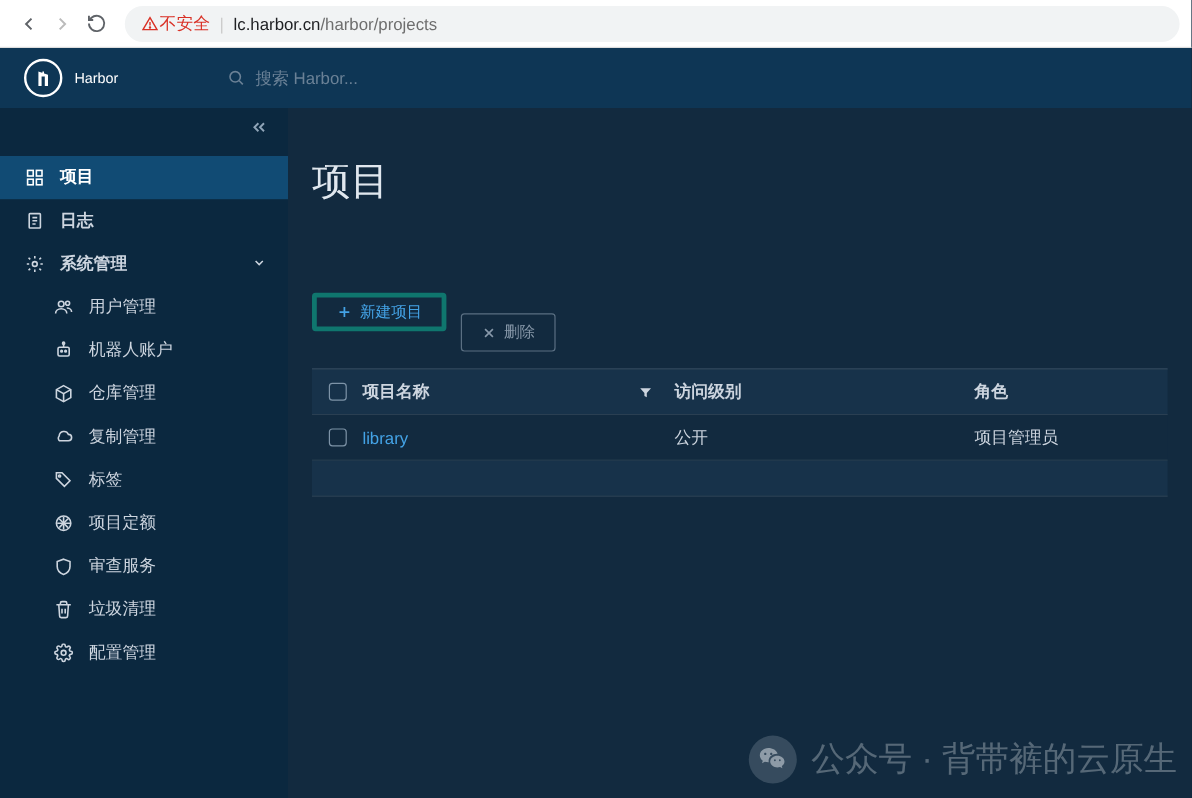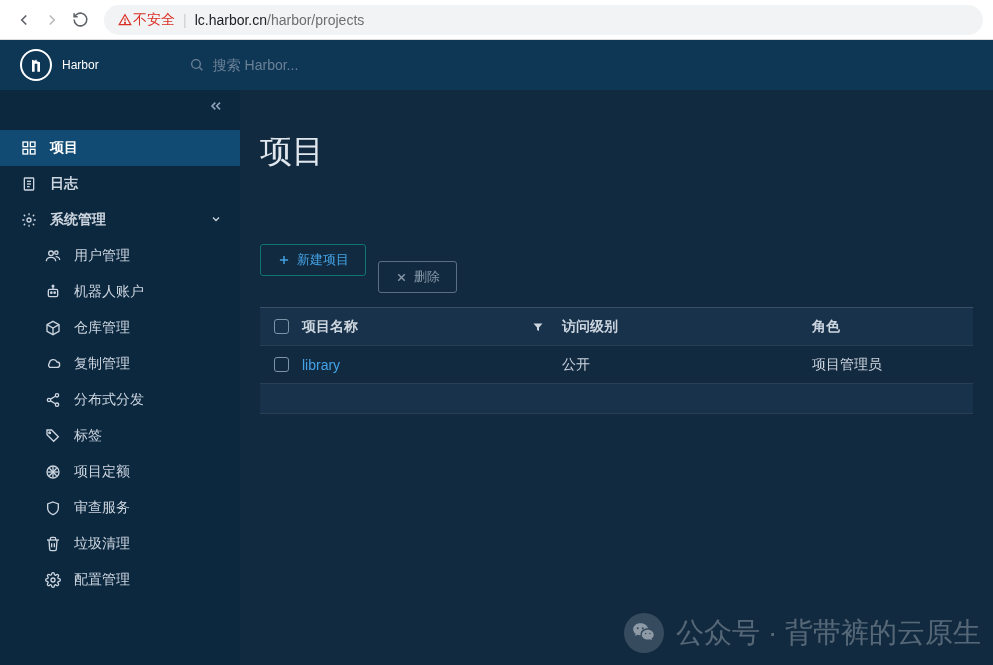--- a/index.html
+++ b/index.html
@@ -37,21 +37,21 @@
     .nav-item.active .icon { color: #fff; }
     .nav-item.sub { padding-left: 44px; font-weight: 400; color: #cdd5df; }
     .nav-item .expand { margin-left: auto; margin-right: 18px; color: #cdd5df; }
     .sep-gap { height: 8px; }
 
     
     .main { flex: 1; background: #122a3f; padding: 40px 20px 0 20px; position: relative; }
     .page-title { font-size: 32px; font-weight: 400; color: #e0e7ee; margin-bottom: 70px; }
     .action-row { display: flex; gap: 12px; margin-bottom: 14px; }
     .btn { height: 32px; padding: 0 16px; border-radius: 3px; background: transparent; display: flex; align-items: center; gap: 6px; cursor: pointer; font-size: 13px; }
-    .btn-primary { border: 1px solid #0f766e; color: #44a3e6; justify-content: space-between; }
+    .btn-primary { border: 4px solid #0f766e; color: #44a3e6; justify-content: space-between; }
     .btn-secondary { border: 1px solid #5a6f82; color: #8798a9; margin-top: 17px; }
 
     
     .table { border-top: 1px solid #3a5266; }
     .thead, .trow { display: flex; align-items: center; height: 38px; border-bottom: 1px solid #2a3f52; }
     .thead { background: #17324a; font-weight: 600; color: #cdd5df; }
     .cell-check { width: 42px; display: flex; justify-content: center; }
     .cell-name { width: 260px; display: flex; align-items: center; gap: 2px; }
     .cell-access { width: 250px; }
     .cell-role { flex: 1; }
@@ -199,32 +199,20 @@
         </span>
       <span>仓库管理</span>
     </div>
     <div class="nav-item sub">
       <span class="icon">
           <svg width="16" height="16" viewBox="0 0 24 24" fill="none" stroke="currentColor" stroke-width="2">
             <path d="M18 17a4 4 0 0 0 0-8 6 6 0 0 0-11.5 2A4 4 0 0 0 7 17Z"></path>
           </svg>
         </span>
       <span>复制管理</span>
-    </div>
-    <div class="nav-item sub">
-      <span class="icon">
-          <svg width="16" height="16" viewBox="0 0 24 24" fill="none" stroke="currentColor" stroke-width="2">
-            <circle cx="18" cy="5" r="2.5"></circle>
-            <circle cx="6" cy="12" r="2.5"></circle>
-            <circle cx="18" cy="19" r="2.5"></circle>
-            <line x1="8.3" y1="10.7" x2="15.7" y2="6.3"></line>
-            <line x1="8.3" y1="13.3" x2="15.7" y2="17.7"></line>
-          </svg>
-        </span>
-      <span>分布式分发</span>
     </div>
     <div class="nav-item sub">
       <span class="icon">
           <svg width="16" height="16" viewBox="0 0 24 24" fill="none" stroke="currentColor" stroke-width="2">
             <path d="M20 13 L13 20 L3 10 L3 3 L10 3 Z"></path>
             <circle cx="7" cy="7" r="1.3"></circle>
           </svg>
         </span>
       <span>标签</span>
     </div>

